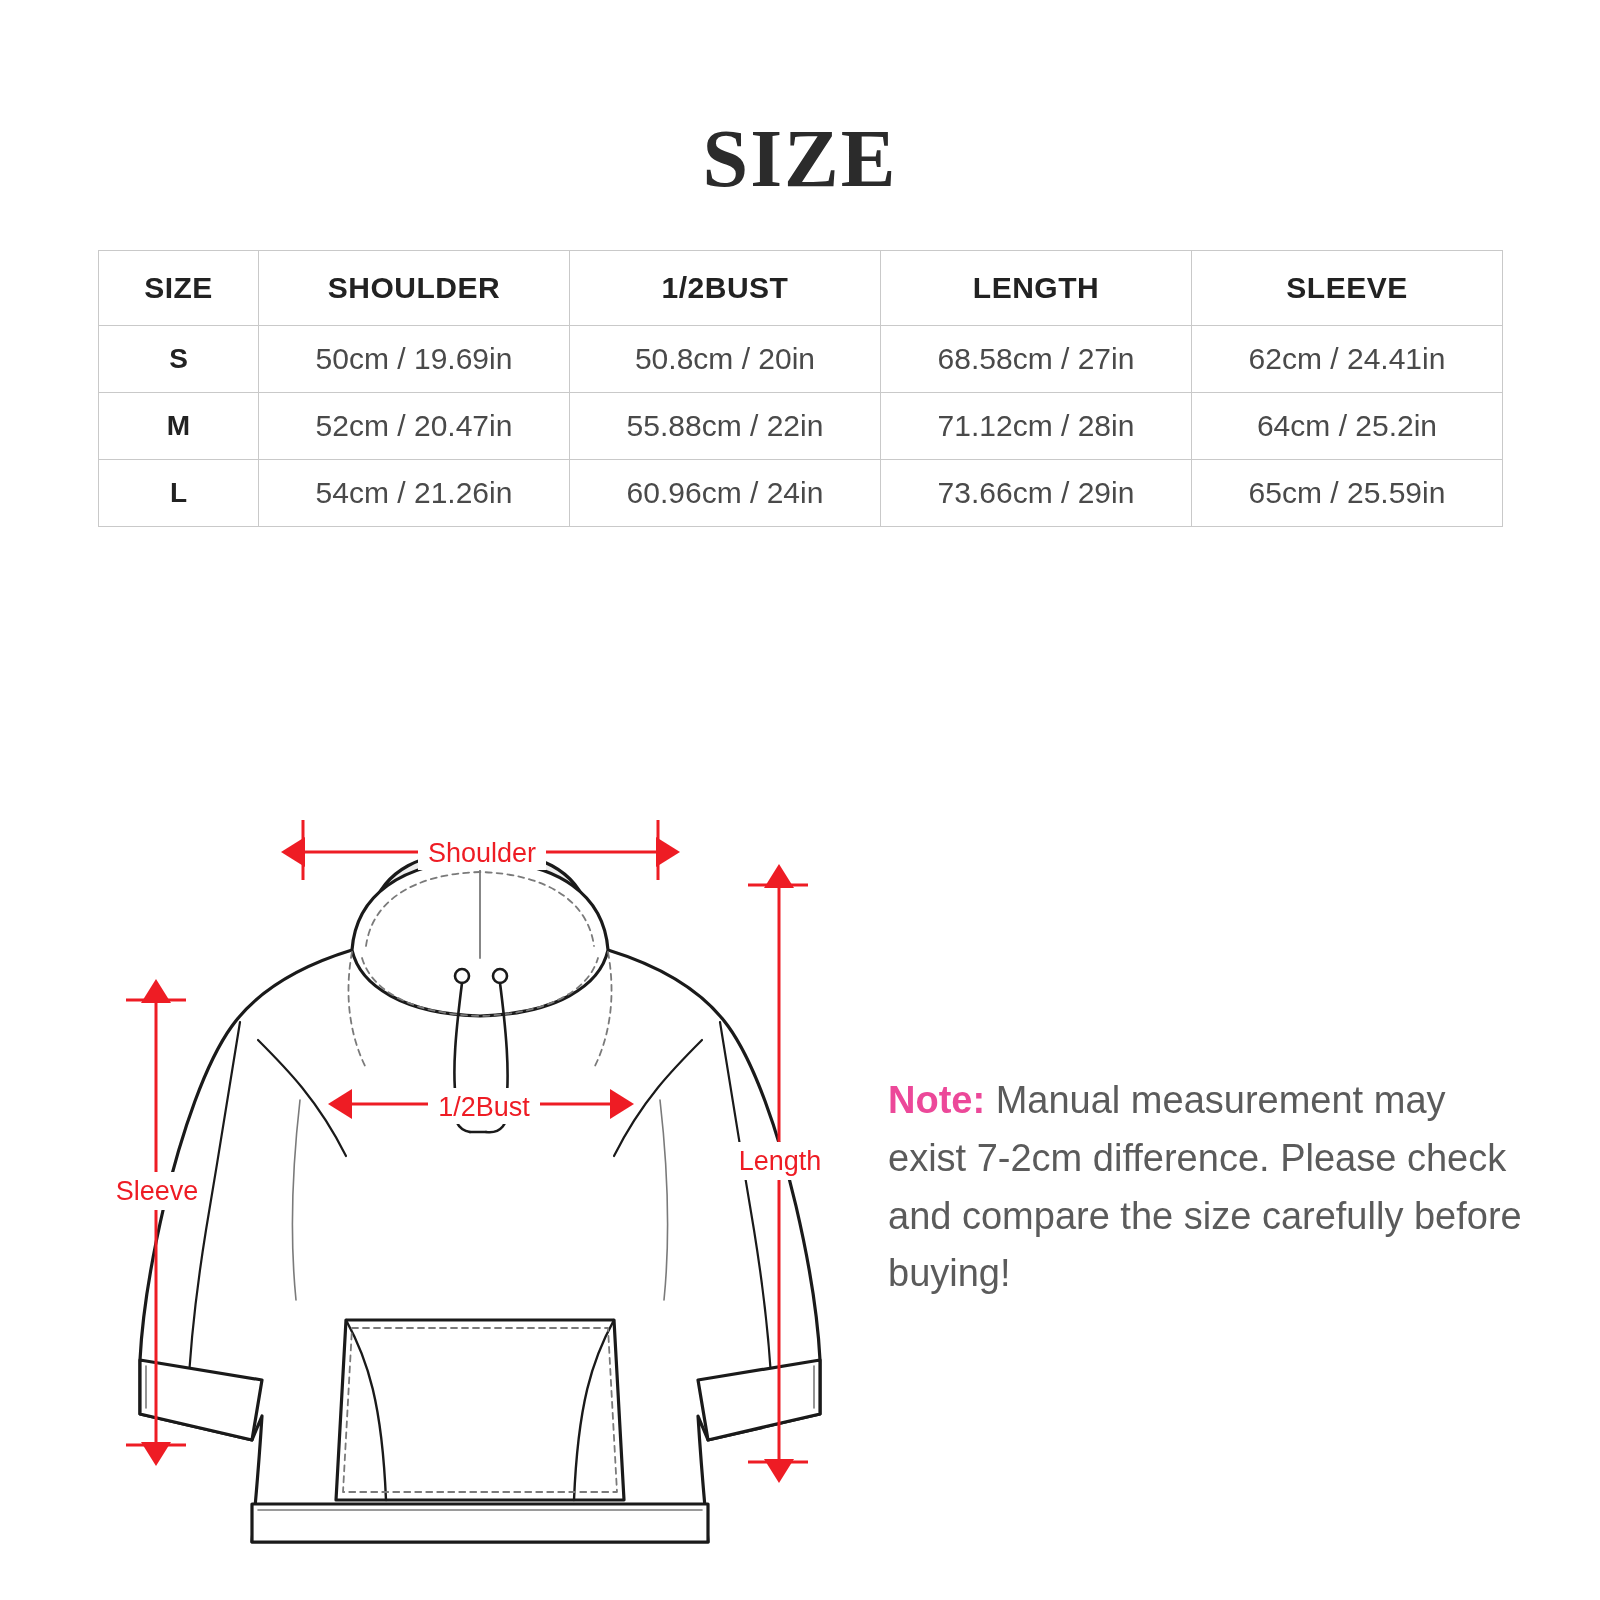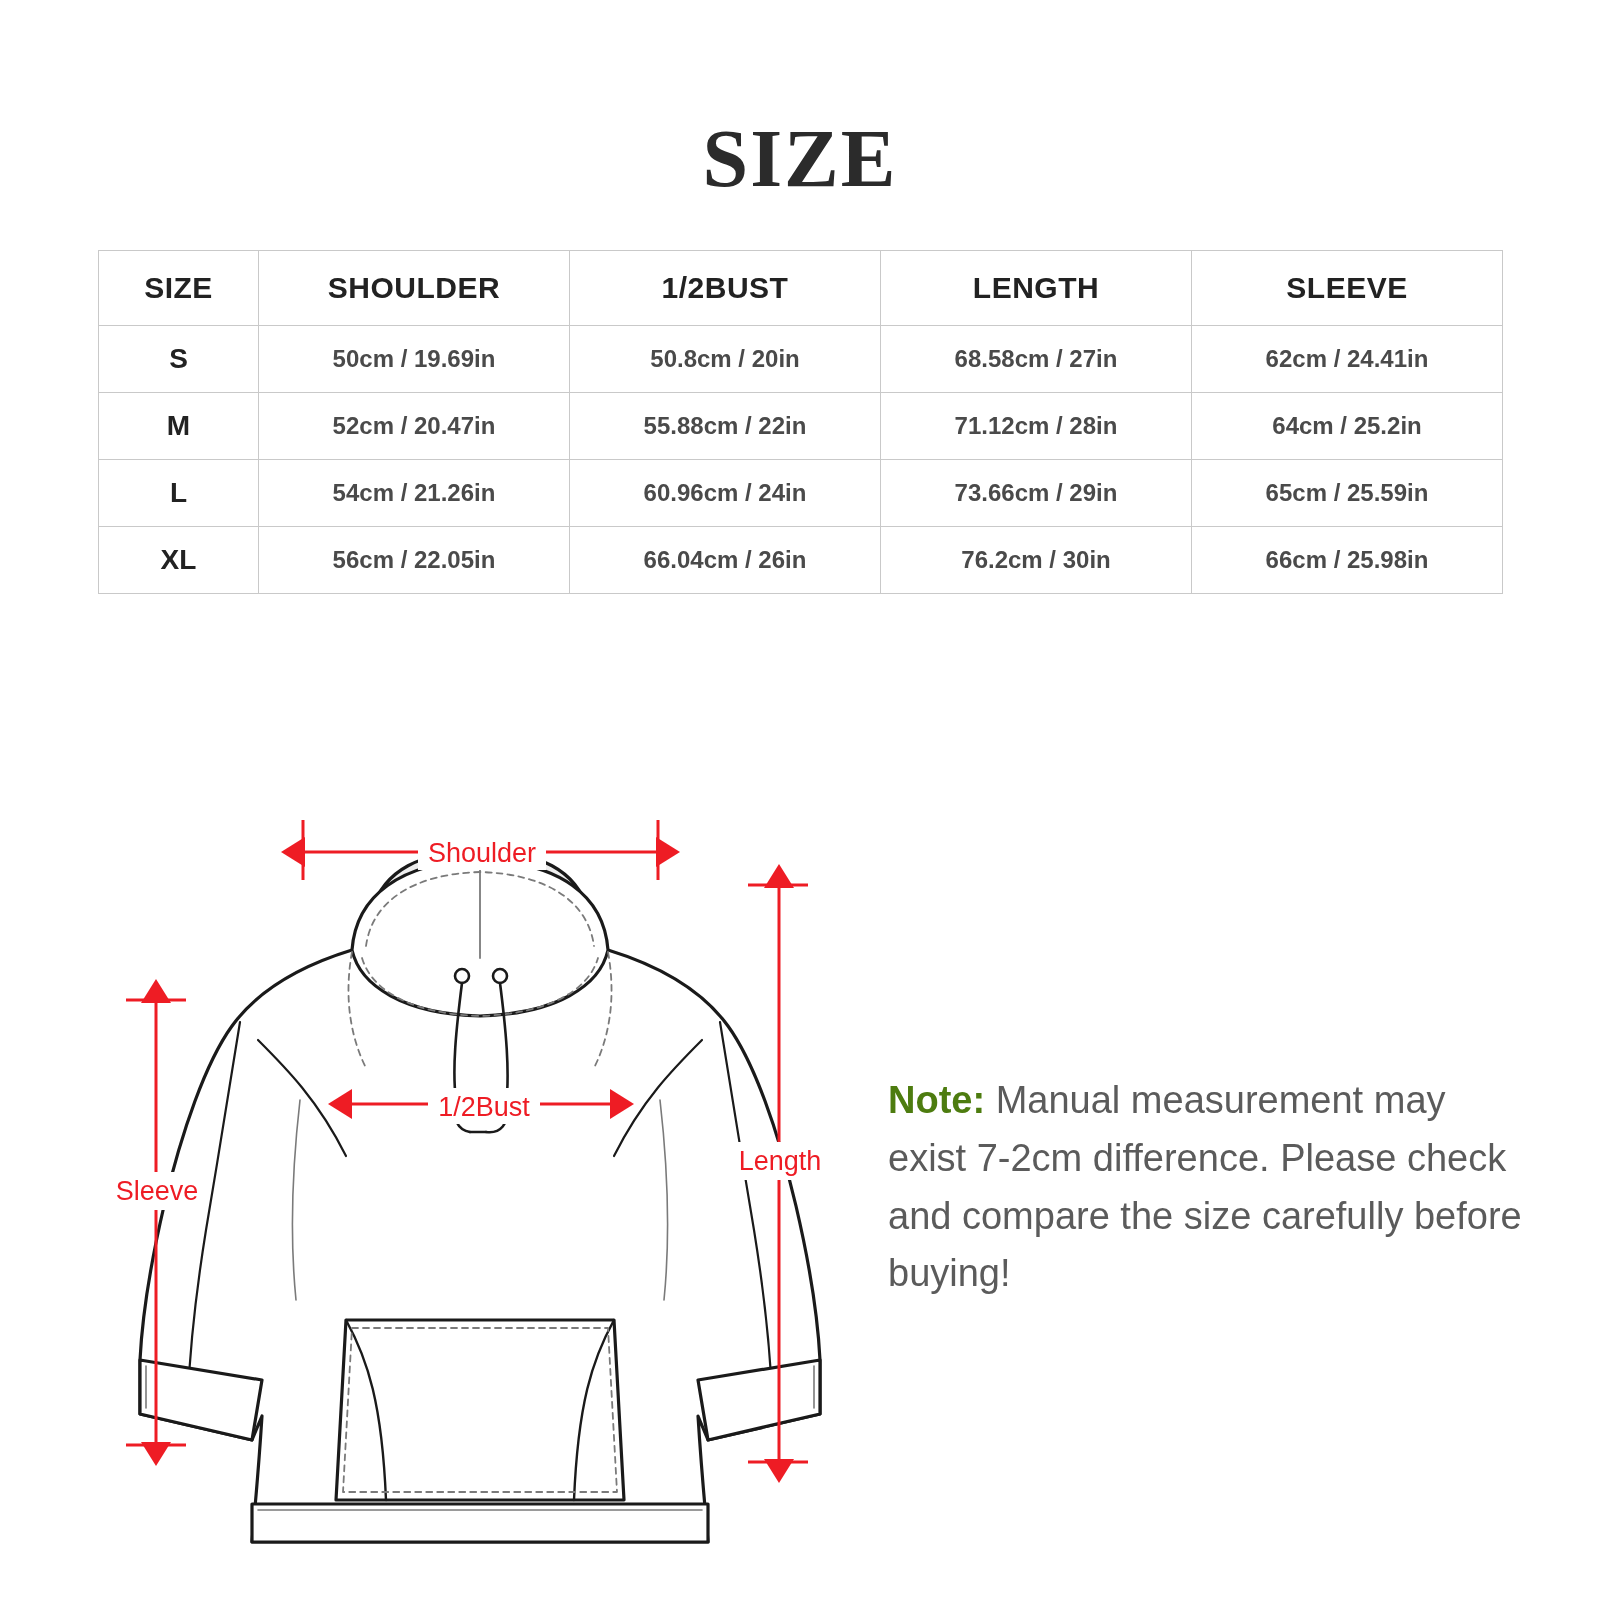--- a/index.html
+++ b/index.html
@@ -47,22 +47,22 @@
   }
   table.size-table thead th {
     font-size: 30px;
     font-weight: 700;
     height: 72px;
     color: #222;
     letter-spacing: 0.5px;
   }
   table.size-table tbody td {
     height: 64px;
-    font-size: 24px;
-    font-weight: 700;
+    font-size: 30px;
+    font-weight: 400;
     color: #4a4a4a;
   }
   table.size-table tbody td.size-col {
     font-weight: 700;
     font-size: 28px;
     color: #222;
   }
   
   col.c0 { width: 160px; }
   col.c1 { width: 311px; }
@@ -87,21 +87,21 @@
     position: absolute;
     left: 888px;
     top: 1072px;
     width: 640px;
     font-size: 38px;
     line-height: 1.52;
     color: #5b5b5b;
     font-family: "Liberation Sans", sans-serif;
   }
   .note b {
-    color: #4d7c0f;
+    color: #ec4899;
     font-weight: 700;
   }
 </style>
 </head>
 <body>
 
 <div class="title">SIZE</div>
 
 <div class="table-wrap">
   <table class="size-table">
@@ -135,27 +135,20 @@
         <td>55.88cm / 22in</td>
         <td>71.12cm / 28in</td>
         <td>64cm / 25.2in</td>
       </tr>
       <tr>
         <td class="size-col">L</td>
         <td>54cm / 21.26in</td>
         <td>60.96cm / 24in</td>
         <td>73.66cm / 29in</td>
         <td>65cm / 25.59in</td>
-      </tr>
-      <tr>
-        <td class="size-col">XL</td>
-        <td>56cm / 22.05in</td>
-        <td>66.04cm / 26in</td>
-        <td>76.2cm / 30in</td>
-        <td>66cm / 25.98in</td>
       </tr>
     </tbody>
   </table>
 </div>
 
 <div class="diagram">
   <svg width="1600" height="800" viewBox="0 0 1600 800" xmlns="http://www.w3.org/2000/svg">
     <defs>
       <marker id="arrL" markerWidth="10" markerHeight="10" refX="8" refY="5" orient="auto">
         <path d="M8,0 L0,5 L8,10 z" fill="#ee1c24"></path>

